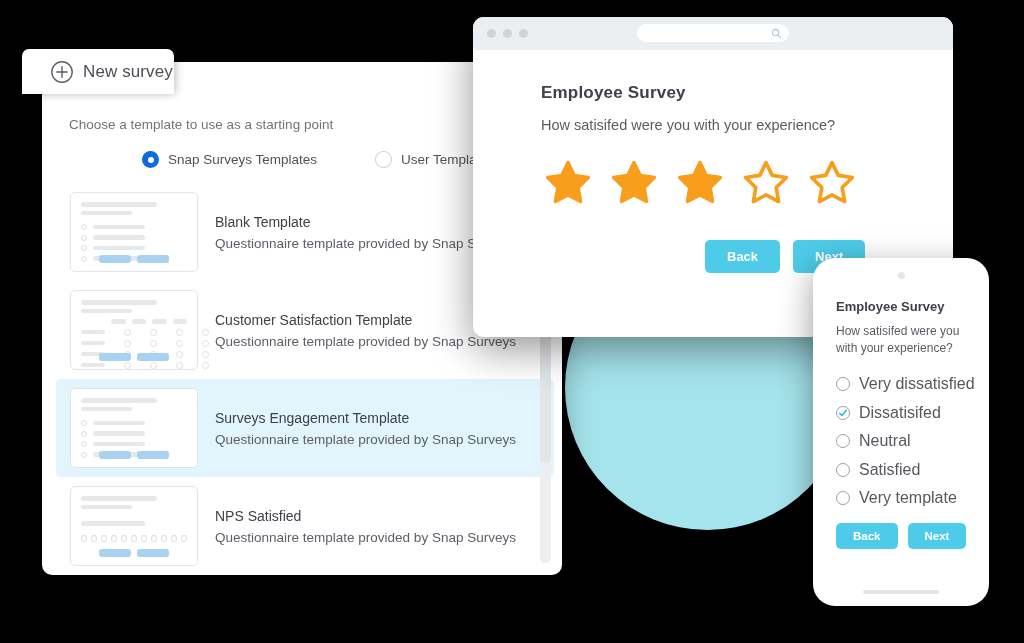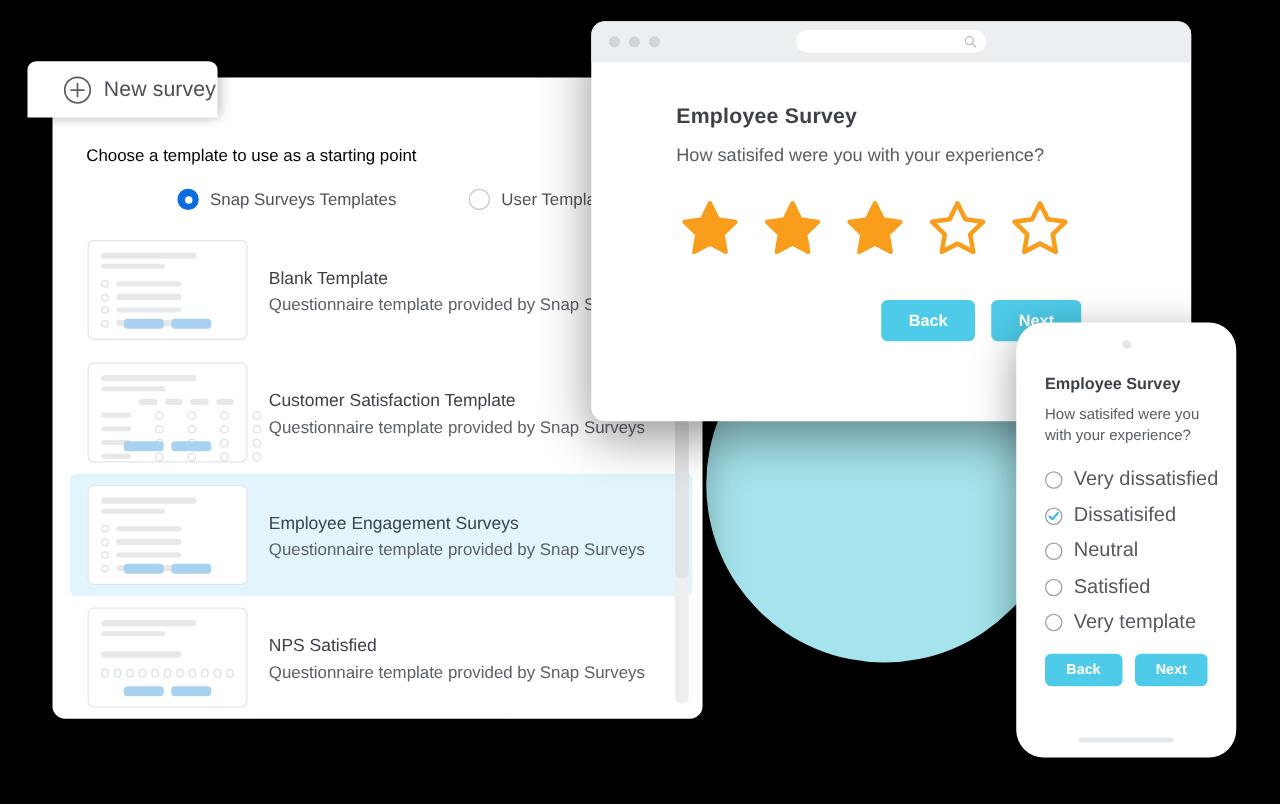--- a/index.html
+++ b/index.html
@@ -43,21 +43,21 @@
     padding-left: 28px;
     z-index: 6;
   }
   .plus-icon { width: 24px; height: 24px; flex: 0 0 24px; }
   .new-survey-label {
     font-size: 17px; color: #4b4f56; letter-spacing: .1px;
   }
 
   .panel-inner { padding: 28px 0 0 0; position: relative; height: 100%; }
   .choose-text {
-    font-size: 13.5px; color: #000000;
+    font-size: 13.5px; color: #737373;
     margin: 27px 0 0 27px;
   }
   .radio-row { display: flex; align-items: center; margin: 19px 0 0 100px; gap: 58px; }
   .radio-opt { display: flex; align-items: center; gap: 9px; }
   .radio-dot {
     width: 17px; height: 17px; border-radius: 50%;
     border: 1.6px solid #c9ccd1; background: #fff;
     display: flex; align-items: center; justify-content: center;
     flex: 0 0 17px;
   }
@@ -314,21 +314,21 @@
             <div class="opt-line">
                 <span class="opt-circ"></span>
                 <span class="bar opt-bar"></span>
               </div>
             <div class="th-btns">
                 <span class="th-btn"></span>
                 <span class="th-btn"></span>
               </div>
           </div>
           <div class="tpl-text">
-            <div class="tpl-name">Employee Engagement Surveys</div>
+            <div class="tpl-name">Surveys Engagement Template</div>
             <div class="tpl-desc">Questionnaire template provided by Snap Surveys</div>
           </div>
         </div>
 
         <div class="tpl-row">
           <div class="thumb">
             <div class="bar th-title"></div>
             <div class="bar th-sub"></div>
             <div class="bar nps-line"></div>
             <div class="nps-scale">

